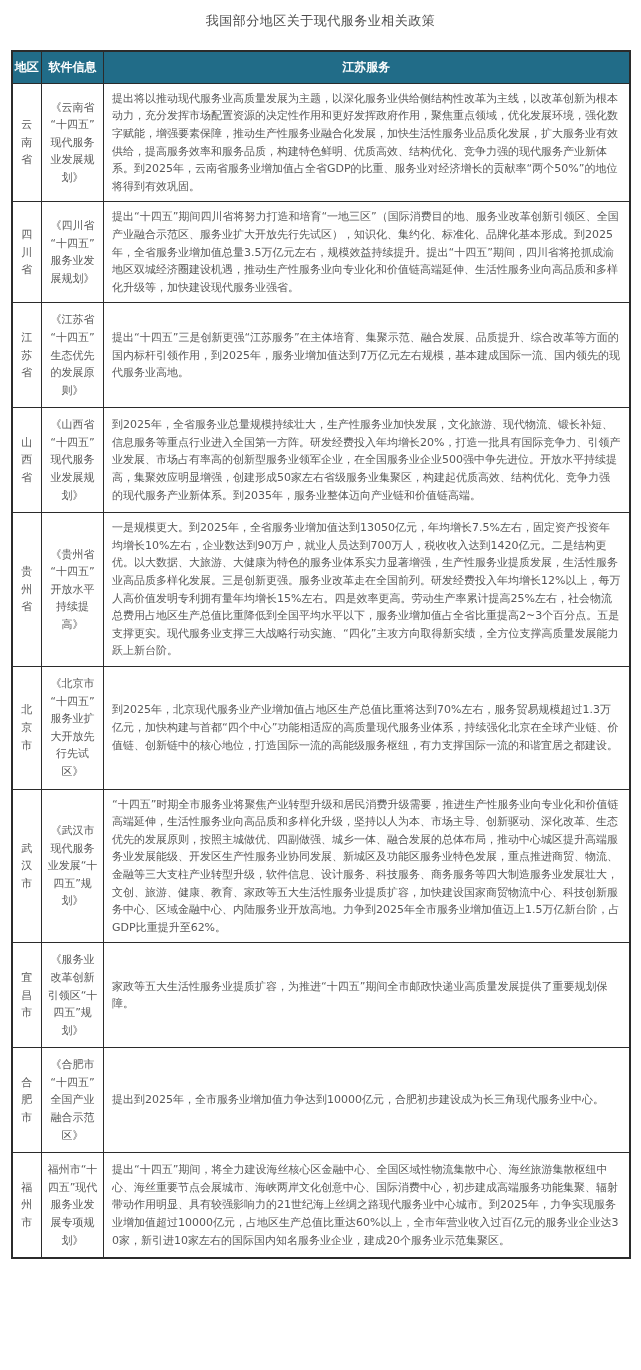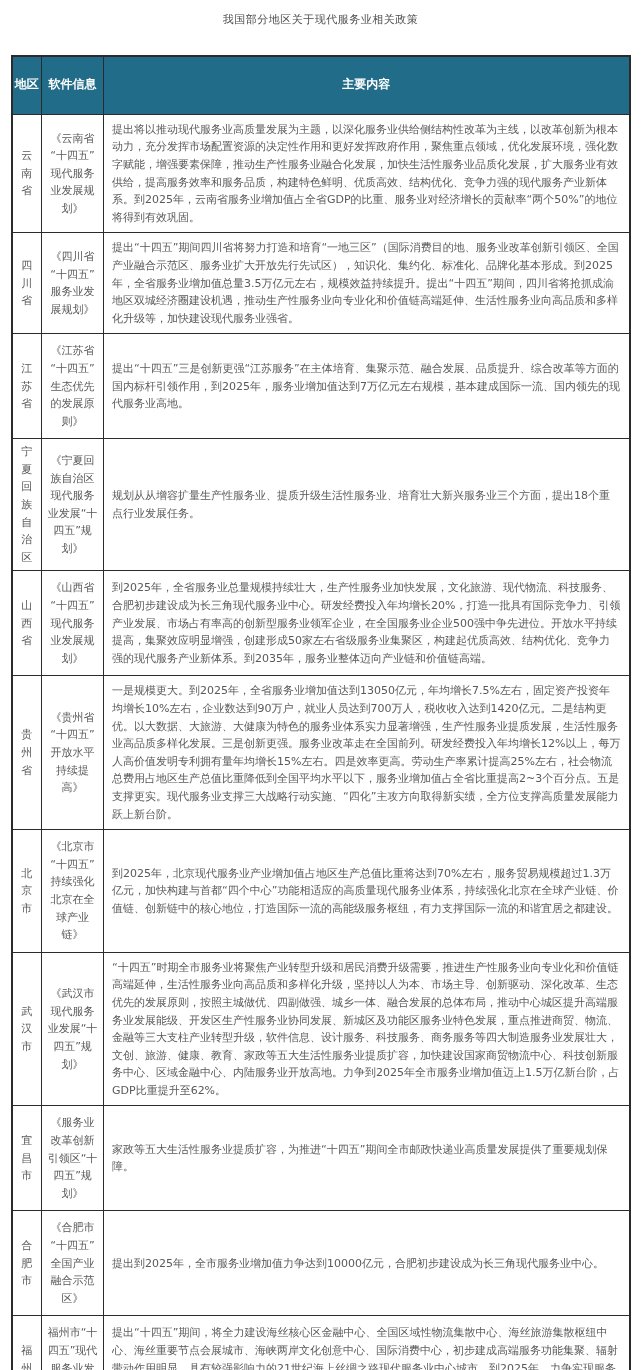--- a/index.html
+++ b/index.html
@@ -9,57 +9,56 @@
     width: 641px;
     font-family: "DejaVu Sans", "Liberation Sans", sans-serif;
   }
   .page {
     width: 641px;
     box-sizing: border-box;
     padding-top: 8px;
   }
   .title {
     text-align: center;
-    font-size: 11px;
+    font-size: 13px;
     color: var(--title-text, #4d4d4d);
-    padding: 4px 0 28px 0;
+    padding: 4px 0 20px 0;
     letter-spacing: 0.5px;
   }
   table.policy {
     border-collapse: collapse;
     margin: 0 auto;
     width: 620px;
     table-layout: fixed;
     border: 2px solid var(--border, #2b2b2b);
   }
   table.policy th, table.policy td {
     border: 1px solid var(--border, #2b2b2b);
     vertical-align: middle;
     box-sizing: border-box;
   }
   th.hdr {
     background: var(--header-bg, #216c88);
     color: var(--header-text, #ffffff);
     font-size: 12px;
     font-weight: bold;
-    padding: 20px 2px;
+    padding: 7px 2px;
     line-height: 1.4;
     text-align: center;
-    font-family: Liberation Mono, monospace;
   }
   td.region {
     width: 30px;
     text-align: center;
     font-size: 11px;
     color: var(--body-text, #595959);
     padding: 4px 0;
   }
   td.region .vert {
     width: 1.05em;
-    margin: 0 auto;
+    margin: 8px auto;
     line-height: 1.6;
     word-break: break-all;
   }
   td.doc {
     width: 62px;
     text-align: center;
     font-size: 11px;
     color: var(--body-text, #595959);
     padding: 8px 5px;
     line-height: 1.6;
@@ -84,21 +83,21 @@
   <table class="policy">
     <colgroup>
       <col style="width:30px">
       <col style="width:62px">
       <col>
     </colgroup>
     <thead>
       <tr>
         <th class="hdr">地区</th>
         <th class="hdr">软件信息</th>
-        <th class="hdr">主要内容</th>
+        <th class="hdr">江苏服务</th>
       </tr>
     </thead>
     <tbody>
       <tr>
         <td class="region">
             <div class="vert">云南省</div>
           </td>
         <td class="doc">《云南省“十四五”现代服务业发展规划》</td>
         <td class="content">提出将以推动现代服务业高质量发展为主题，以深化服务业供给侧结构性改革为主线，以改革创新为根本动力，充分发挥市场配置资源的决定性作用和更好发挥政府作用，聚焦重点领域，优化发展环境，强化数字赋能，增强要素保障，推动生产性服务业融合化发展，加快生活性服务业品质化发展，扩大服务业有效供给，提高服务效率和服务品质，构建特色鲜明、优质高效、结构优化、竞争力强的现代服务产业新体系。到2025年，云南省服务业增加值占全省GDP的比重、服务业对经济增长的贡献率“两个50%”的地位将得到有效巩固。</td>
       </tr>
@@ -111,44 +110,37 @@
       </tr>
       <tr>
         <td class="region">
             <div class="vert">江苏省</div>
           </td>
         <td class="doc">《江苏省“十四五”生态优先的发展原则》</td>
         <td class="content">提出“十四五”三是创新更强“江苏服务”在主体培育、集聚示范、融合发展、品质提升、综合改革等方面的国内标杆引领作用，到2025年，服务业增加值达到7万亿元左右规模，基本建成国际一流、国内领先的现代服务业高地。</td>
       </tr>
       <tr>
         <td class="region">
-            <div class="vert">宁夏回族自治区</div>
-          </td>
-        <td class="doc">《宁夏回族自治区现代服务业发展“十四五”规划》</td>
-        <td class="content">规划从从增容扩量生产性服务业、提质升级生活性服务业、培育壮大新兴服务业三个方面，提出18个重点行业发展任务。</td>
-      </tr>
-      <tr>
-        <td class="region">
             <div class="vert">山西省</div>
           </td>
         <td class="doc">《山西省“十四五”现代服务业发展规划》</td>
-        <td class="content">到2025年，全省服务业总量规模持续壮大，生产性服务业加快发展，文化旅游、现代物流、科技服务、合肥初步建设成为长三角现代服务业中心。研发经费投入年均增长20%，打造一批具有国际竞争力、引领产业发展、市场占有率高的创新型服务业领军企业，在全国服务业企业500强中争先进位。开放水平持续提高，集聚效应明显增强，创建形成50家左右省级服务业集聚区，构建起优质高效、结构优化、竞争力强的现代服务产业新体系。到2035年，服务业整体迈向产业链和价值链高端。</td>
+        <td class="content">到2025年，全省服务业总量规模持续壮大，生产性服务业加快发展，文化旅游、现代物流、锻长补短、信息服务等重点行业进入全国第一方阵。研发经费投入年均增长20%，打造一批具有国际竞争力、引领产业发展、市场占有率高的创新型服务业领军企业，在全国服务业企业500强中争先进位。开放水平持续提高，集聚效应明显增强，创建形成50家左右省级服务业集聚区，构建起优质高效、结构优化、竞争力强的现代服务产业新体系。到2035年，服务业整体迈向产业链和价值链高端。</td>
       </tr>
       <tr>
         <td class="region">
             <div class="vert">贵州省</div>
           </td>
         <td class="doc">《贵州省“十四五”开放水平持续提高》</td>
         <td class="content">一是规模更大。到2025年，全省服务业增加值达到13050亿元，年均增长7.5%左右，固定资产投资年均增长10%左右，企业数达到90万户，就业人员达到700万人，税收收入达到1420亿元。二是结构更优。以大数据、大旅游、大健康为特色的服务业体系实力显著增强，生产性服务业提质发展，生活性服务业高品质多样化发展。三是创新更强。服务业改革走在全国前列。研发经费投入年均增长12%以上，每万人高价值发明专利拥有量年均增长15%左右。四是效率更高。劳动生产率累计提高25%左右，社会物流总费用占地区生产总值比重降低到全国平均水平以下，服务业增加值占全省比重提高2~3个百分点。五是支撑更实。现代服务业支撑三大战略行动实施、“四化”主攻方向取得新实绩，全方位支撑高质量发展能力跃上新台阶。</td>
       </tr>
       <tr>
         <td class="region">
             <div class="vert">北京市</div>
           </td>
-        <td class="doc">《北京市“十四五”持续强化北京在全球产业链》</td>
+        <td class="doc">《北京市“十四五”服务业扩大开放先行先试区》</td>
         <td class="content">到2025年，北京现代服务业产业增加值占地区生产总值比重将达到70%左右，服务贸易规模超过1.3万亿元，加快构建与首都“四个中心”功能相适应的高质量现代服务业体系，持续强化北京在全球产业链、价值链、创新链中的核心地位，打造国际一流的高能级服务枢纽，有力支撑国际一流的和谐宜居之都建设。</td>
       </tr>
       <tr>
         <td class="region">
             <div class="vert">武汉市</div>
           </td>
         <td class="doc">《武汉市现代服务业发展“十四五”规划》</td>
         <td class="content">“十四五”时期全市服务业将聚焦产业转型升级和居民消费升级需要，推进生产性服务业向专业化和价值链高端延伸，生活性服务业向高品质和多样化升级，坚持以人为本、市场主导、创新驱动、深化改革、生态优先的发展原则，按照主城做优、四副做强、城乡一体、融合发展的总体布局，推动中心城区提升高端服务业发展能级、开发区生产性服务业协同发展、新城区及功能区服务业特色发展，重点推进商贸、物流、金融等三大支柱产业转型升级，软件信息、设计服务、科技服务、商务服务等四大制造服务业发展壮大，文创、旅游、健康、教育、家政等五大生活性服务业提质扩容，加快建设国家商贸物流中心、科技创新服务中心、区域金融中心、内陆服务业开放高地。力争到2025年全市服务业增加值迈上1.5万亿新台阶，占GDP比重提升至62%。</td>
       </tr>
       <tr>

